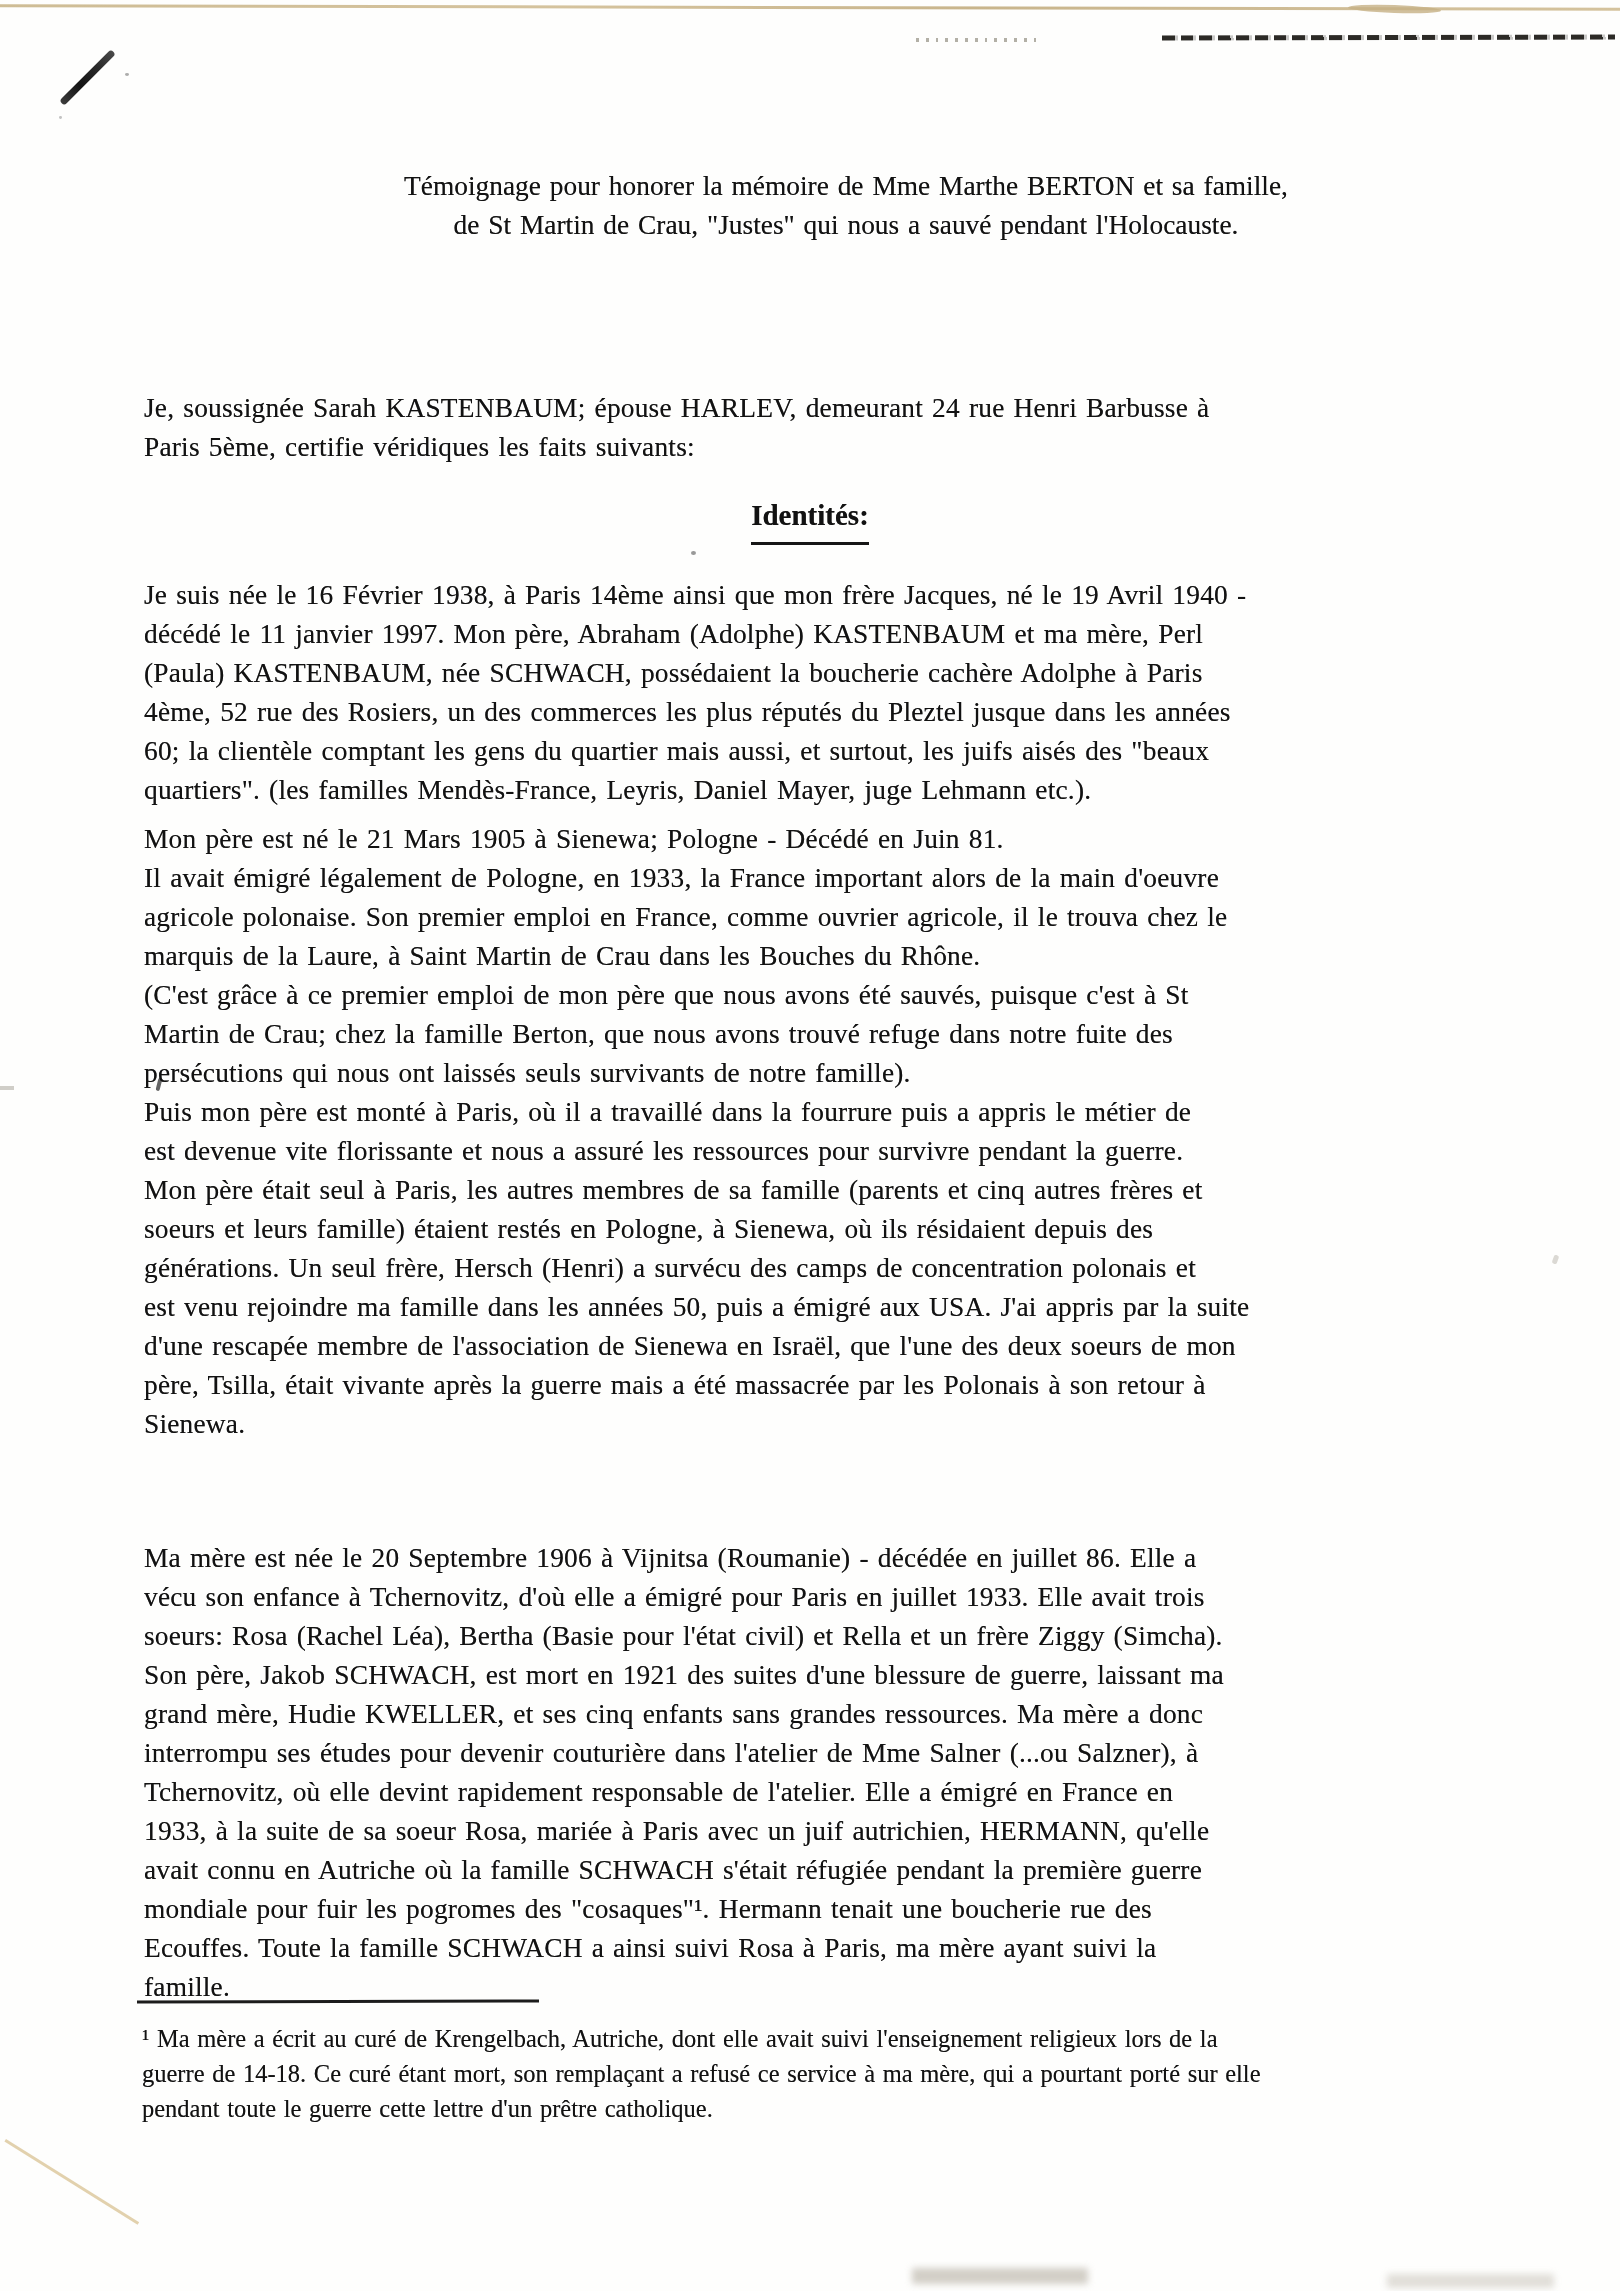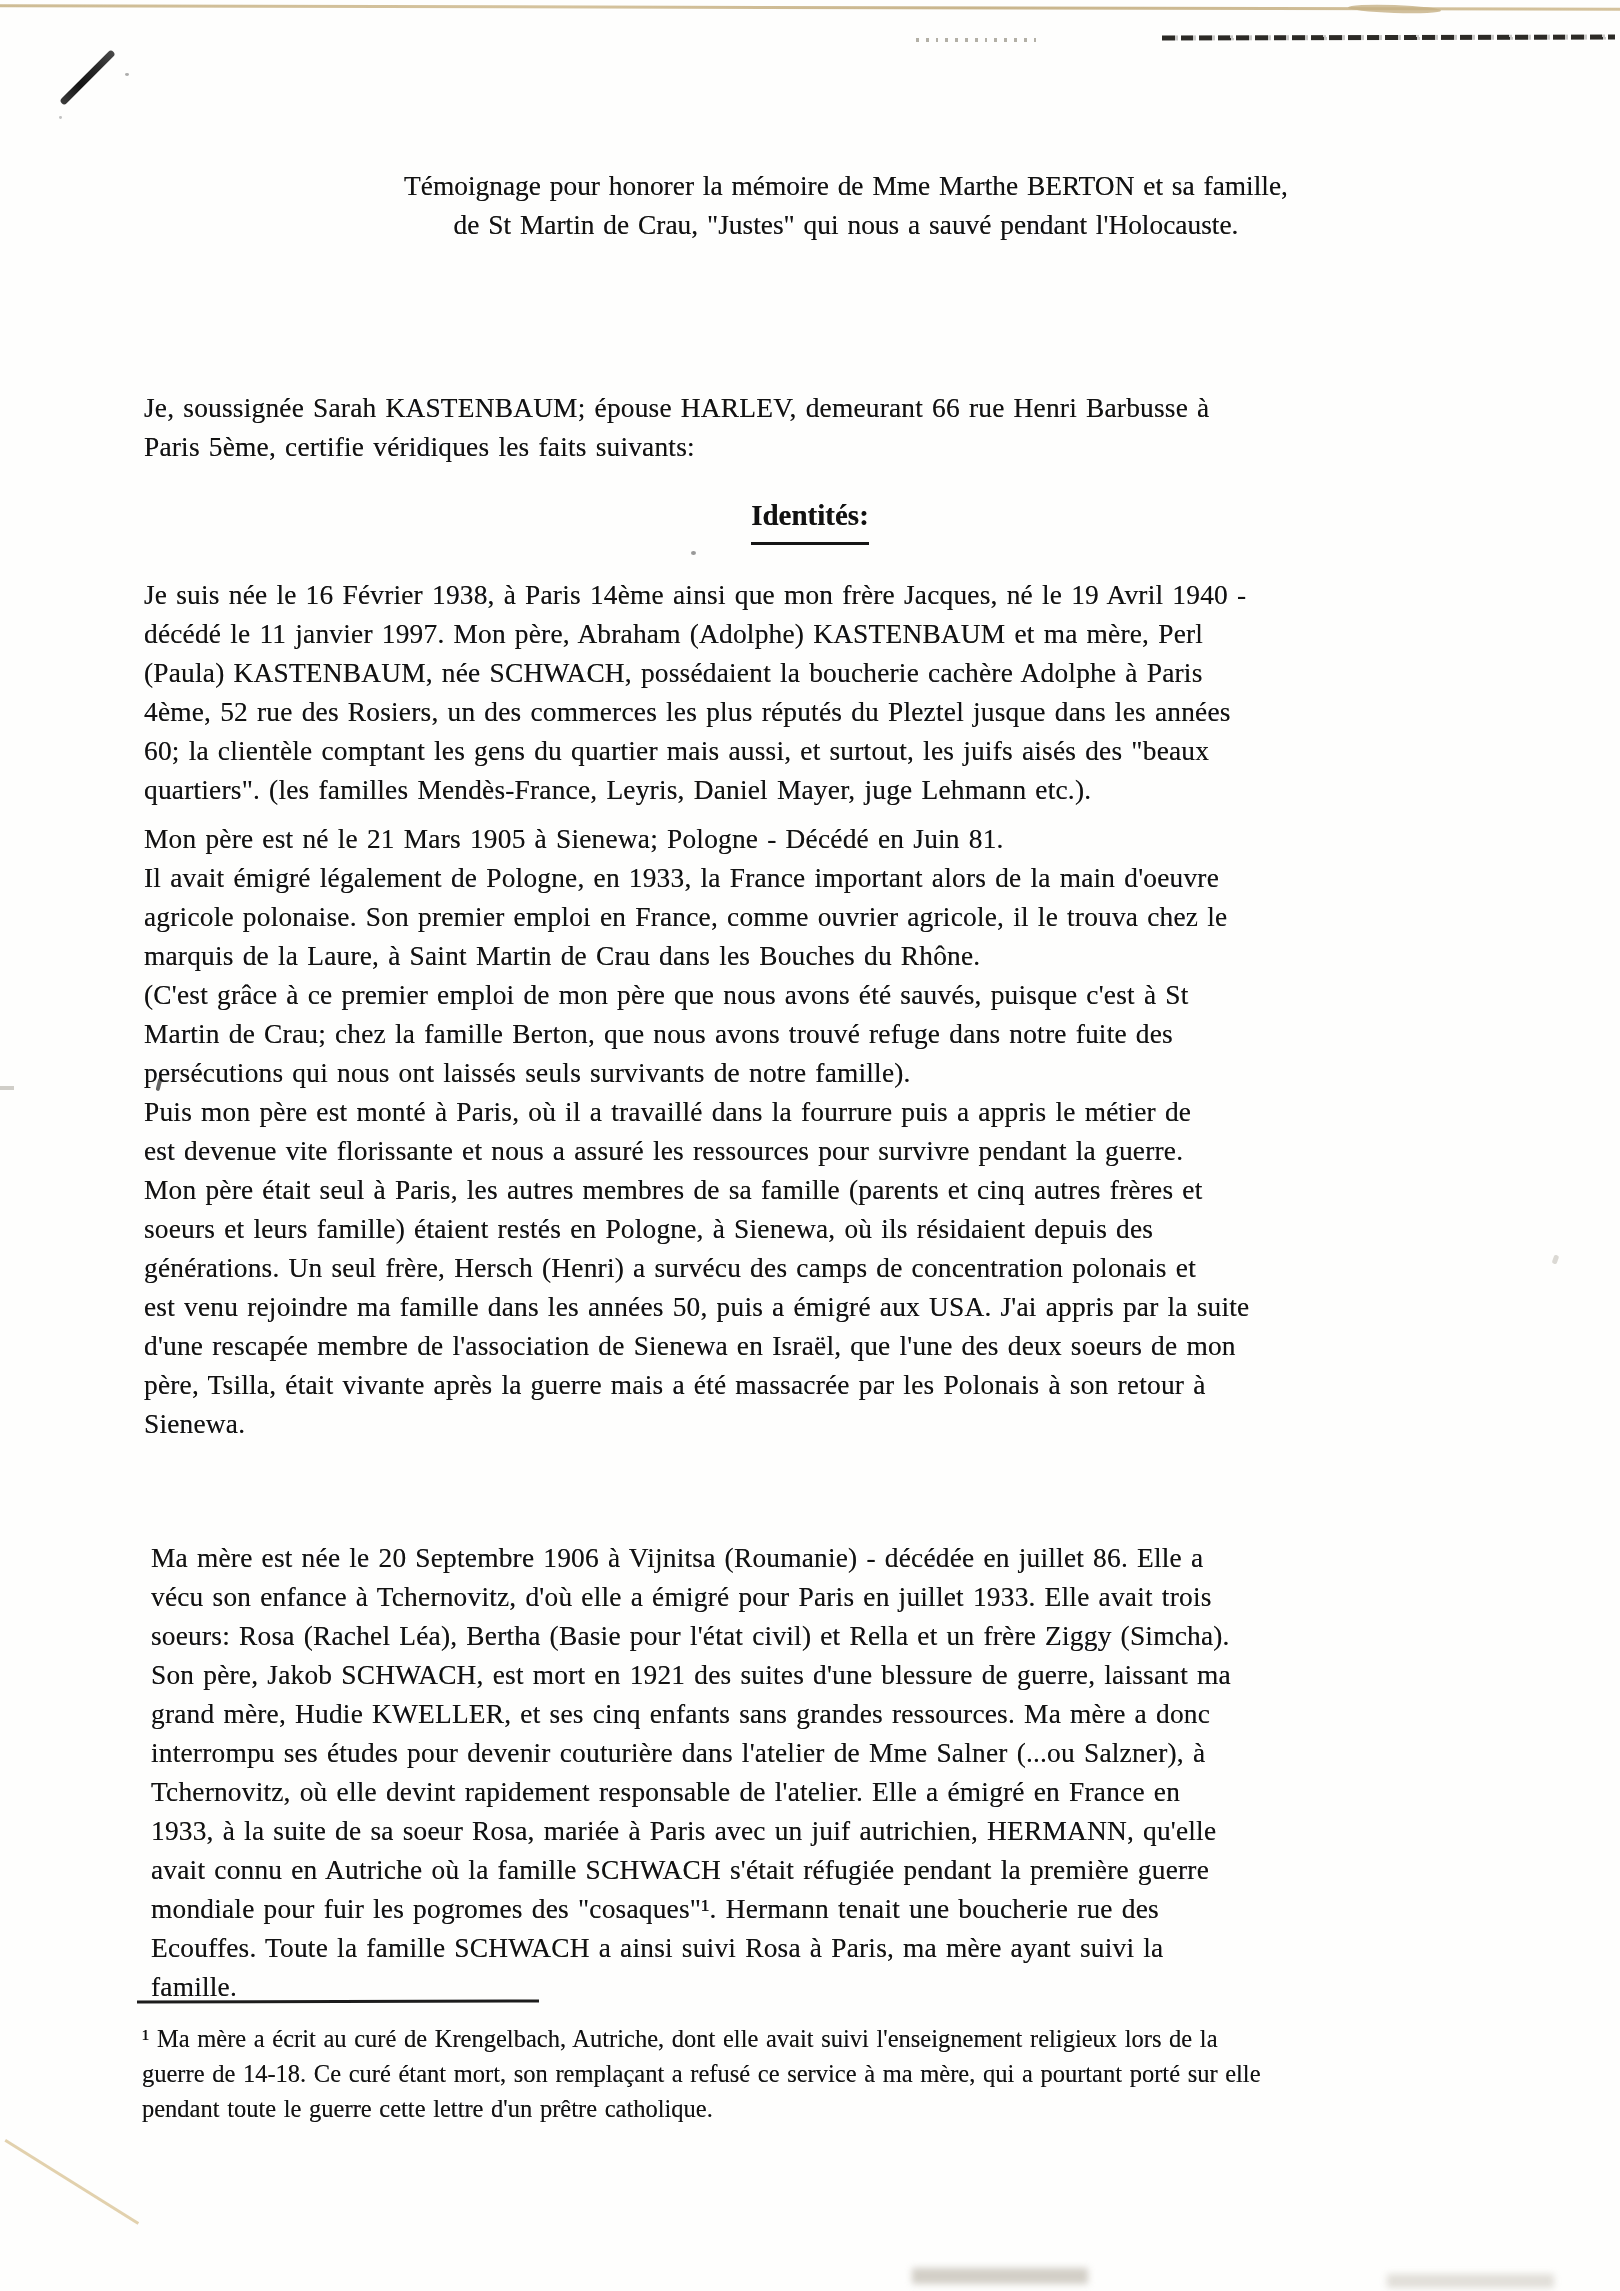--- a/index.html
+++ b/index.html
@@ -35,21 +35,21 @@
   .heading{
     display:inline-block;
     font-size:29px;font-weight:bold;
     border-bottom:3.9px solid #161616;
     padding-bottom:10px;
     text-shadow:0 0 0.6px rgba(10,10,10,.6);
   }
   .para{position:absolute;left:144px;width:1338px;}
   .para-identity{top:576px;}
   .para-father{top:820px;}
-  .para-mother{top:1539px;margin-left:7px;}
+  .para-mother{top:1539px;}
   .faded{
     position:relative;
     color:#8d8773;
     text-shadow:0 0 1.4px rgba(141,135,115,.9);
   }
   .faded::after{
     content:"";
     position:absolute;left:-59px;right:-19.6px;top:15.7px;height:10.8px;
     background:linear-gradient(90deg,
       rgba(233,218,168,.15),rgba(233,218,168,.55) 12%,
@@ -122,21 +122,21 @@
   <div class="artifact pen-speck-a"></div>
   <div class="artifact pen-speck-b"></div>
   <div class="artifact mid-speck"></div>
   <div class="artifact margin-tick"></div>
   <div class="artifact margin-dash"></div>
   <div class="artifact right-speck"></div>
 
   <div class="doc-title line-block">Témoignage pour honorer la mémoire de Mme Marthe BERTON et sa famille,
 de St Martin de Crau, "Justes" qui nous a sauvé pendant l'Holocauste.</div>
 
-  <div class="intro body-font line-block">Je, soussignée Sarah KASTENBAUM; épouse HARLEV, demeurant 66 rue Henri Barbusse à
+  <div class="intro body-font line-block">Je, soussignée Sarah KASTENBAUM; épouse HARLEV, demeurant 24 rue Henri Barbusse à
 Paris 5ème, certifie véridiques les faits suivants:</div>
 
   <div class="heading-wrap">
     <span class="heading">Identités:</span>
   </div>
 
   <div class="para para-identity body-font line-block">Je suis née le 16 Février 1938, à Paris 14ème ainsi que mon frère Jacques, né le 19 Avril 1940 -
 décédé le 11 janvier 1997. Mon père, Abraham (Adolphe) KASTENBAUM et ma mère, Perl
 (Paula) KASTENBAUM, née SCHWACH, possédaient la boucherie cachère Adolphe à Paris
 4ème, 52 rue des Rosiers, un des commerces les plus réputés du Pleztel jusque dans les années

